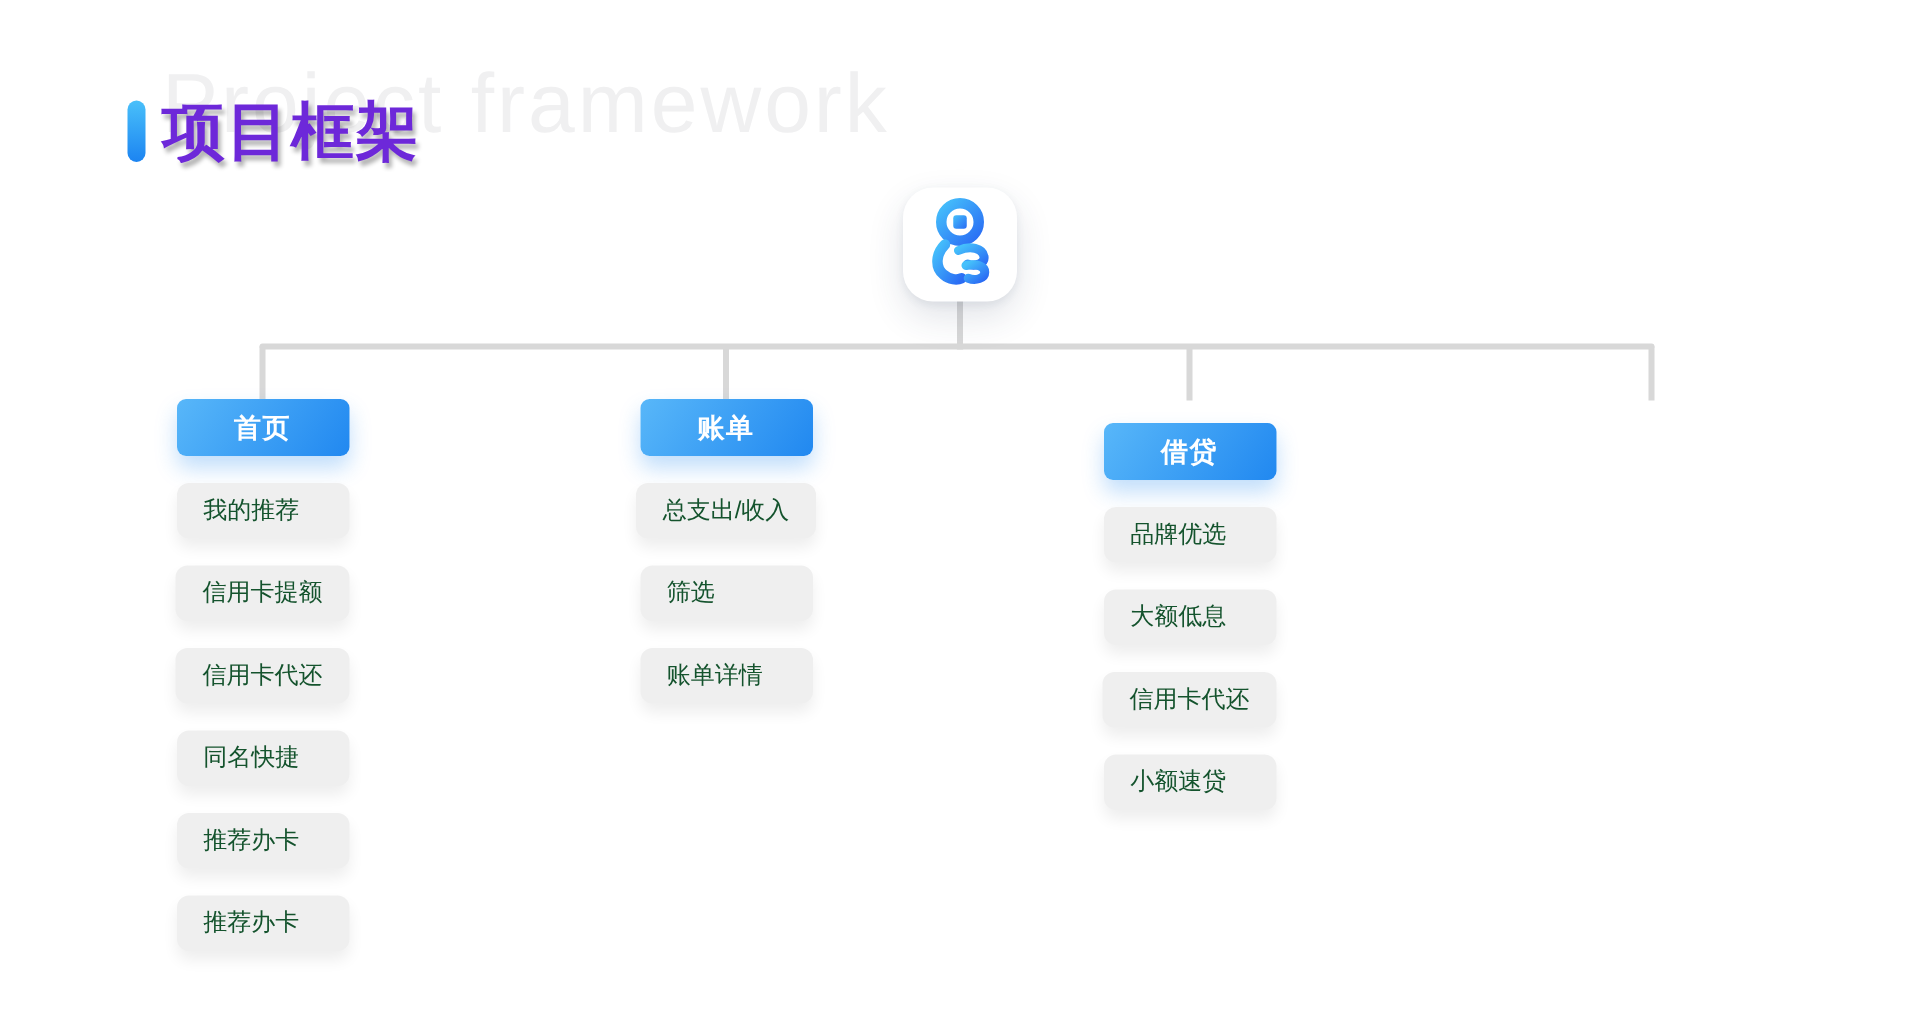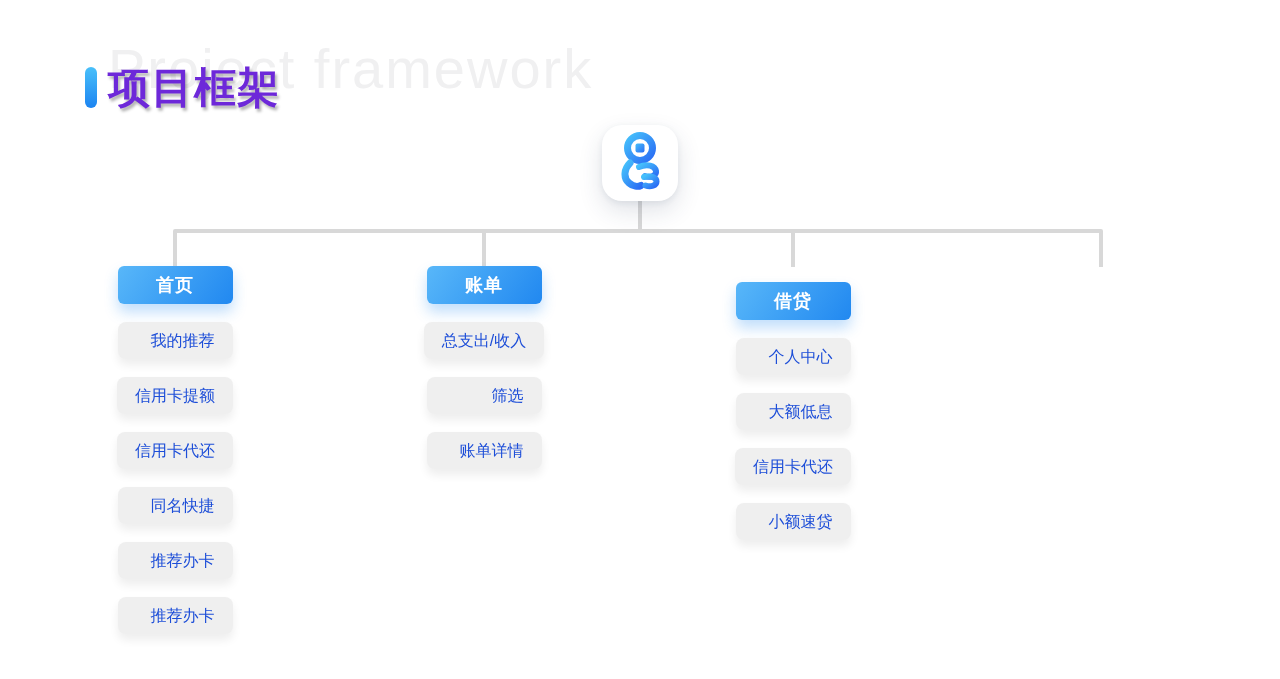--- a/index.html
+++ b/index.html
@@ -71,22 +71,22 @@
     background:linear-gradient(125deg,#58b7f9 0%,#2188f0 100%);
     color:#ffffff;font-size:18px;font-weight:700;
     text-align:center;letter-spacing:1px;
     box-shadow:0 8px 14px rgba(33,136,240,0.28);
   }
   .item{
     box-sizing:border-box;
     min-width:115px;height:37px;line-height:37px;
     padding:0 18px;border-radius:8px;
     background:#efefef;
-    color:#1d4ed8;font-size:16px;font-weight:500;
-    text-align:right;white-space:nowrap;
+    color:#14532d;font-size:16px;font-weight:500;
+    text-align:left;white-space:nowrap;
     box-shadow:0 6px 10px rgba(0,0,0,0.07);
   }
 </style>
 </head>
 <body>
 
 <div class="canvas">
 
   <div class="watermark">Project framework</div>
   <div class="accent-bar"></div>
@@ -130,20 +130,20 @@
         <div class="item">推荐办卡</div>
       </div>
       <div class="col">
         <div class="hdr">账单</div>
         <div class="item">总支出/收入</div>
         <div class="item">筛选</div>
         <div class="item">账单详情</div>
       </div>
       <div class="col">
         <div class="hdr">借贷</div>
-        <div class="item">个人中心</div>
+        <div class="item">品牌优选</div>
         <div class="item">大额低息</div>
         <div class="item">信用卡代还</div>
         <div class="item">小额速贷</div>
       </div>
     </div>
 
 </div>
 
 </body></html>

